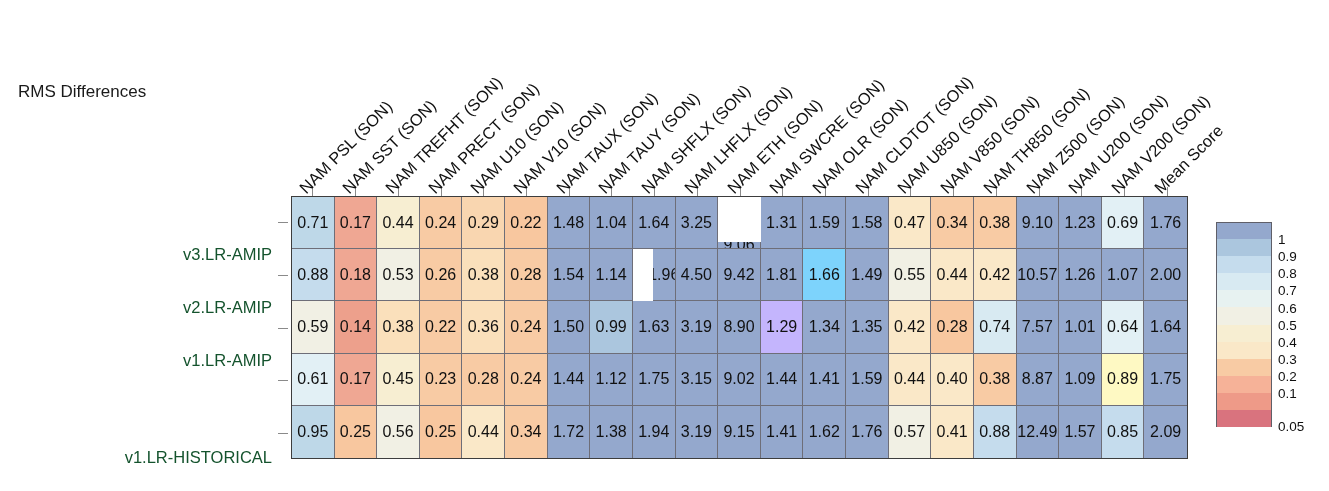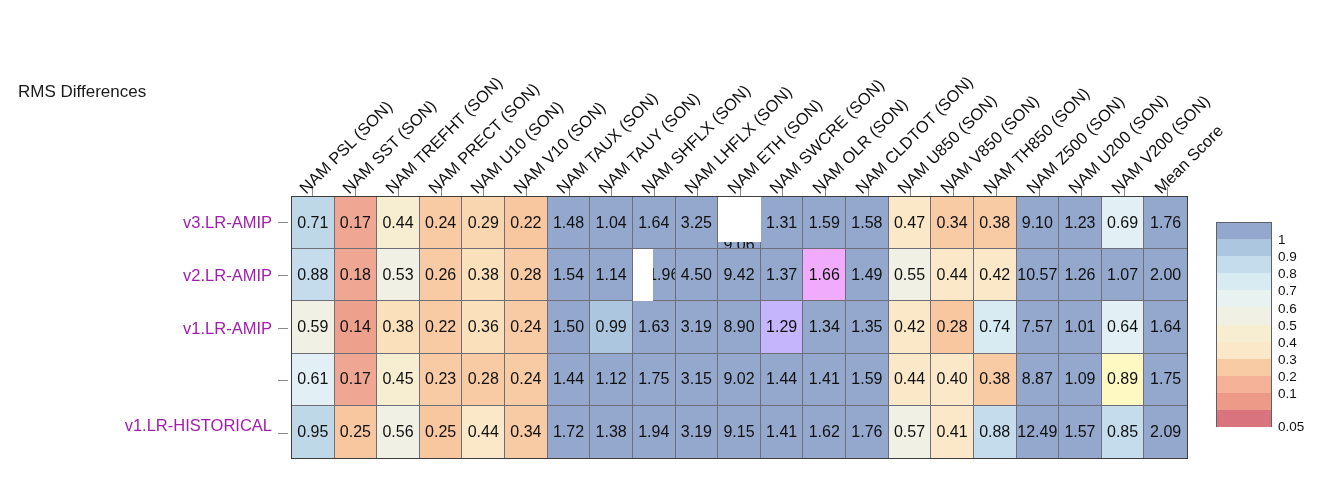--- a/index.html
+++ b/index.html
@@ -57,23 +57,24 @@
     background: #8a8a8a;
     top: 187px;
   }
 
   
   .row-label {
     position: absolute;
     right: 0;
     text-align: right;
     font-size: 16.5px;
-    color: #a21caf;
+    color: #14532d;
     white-space: nowrap;
     transform: translateY(-50%);
+    margin-top: 32px;
   }
   #row-labels {
     position: absolute;
     left: 0;
     top: 0;
     width: 272px;
     height: 491px;
   }
   .row-tick {
     position: absolute;
@@ -224,22 +225,22 @@
       <div class="cell" title="v2.LR-AMIP / NAM SST (SON): 0.18" style="background: rgb(239, 167, 147);">0.18</div>
       <div class="cell" title="v2.LR-AMIP / NAM TREFHT (SON): 0.53" style="background: rgb(241, 240, 228);">0.53</div>
       <div class="cell" title="v2.LR-AMIP / NAM PRECT (SON): 0.26" style="background: rgb(248, 203, 164);">0.26</div>
       <div class="cell" title="v2.LR-AMIP / NAM U10 (SON): 0.38" style="background: rgb(250, 224, 187);">0.38</div>
       <div class="cell" title="v2.LR-AMIP / NAM V10 (SON): 0.28" style="background: rgb(248, 203, 164);">0.28</div>
       <div class="cell" title="v2.LR-AMIP / NAM TAUX (SON): 1.54" style="background: rgb(148, 168, 205);">1.54</div>
       <div class="cell" title="v2.LR-AMIP / NAM TAUY (SON): 1.14" style="background: rgb(148, 168, 205);">1.14</div>
       <div class="cell" title="v2.LR-AMIP / NAM SHFLX (SON): 1.96" style="background: rgb(148, 168, 205); margin-left: 20px;">1.96</div>
       <div class="cell" title="v2.LR-AMIP / NAM LHFLX (SON): 4.50" style="background: rgb(148, 168, 205);">4.50</div>
       <div class="cell" title="v2.LR-AMIP / NAM ETH (SON): 9.42" style="background: rgb(148, 168, 205);">9.42</div>
-      <div class="cell" title="v2.LR-AMIP / NAM SWCRE (SON): 1.37" style="background: rgb(148, 168, 205);">1.37</div>
-      <div class="cell" title="v2.LR-AMIP / NAM OLR (SON): 1.66" style="background: #f0abfc;">1.66</div>
+      <div class="cell" title="v2.LR-AMIP / NAM SWCRE (SON): 1.37" style="background: rgb(148, 168, 205);">1.81</div>
+      <div class="cell" title="v2.LR-AMIP / NAM OLR (SON): 1.66" style="background: #7dd3fc;">1.66</div>
       <div class="cell" title="v2.LR-AMIP / NAM CLDTOT (SON): 1.49" style="background: rgb(148, 168, 205);">1.49</div>
       <div class="cell" title="v2.LR-AMIP / NAM U850 (SON): 0.55" style="background: rgb(241, 240, 228);">0.55</div>
       <div class="cell" title="v2.LR-AMIP / NAM V850 (SON): 0.44" style="background: rgb(250, 232, 200);">0.44</div>
       <div class="cell" title="v2.LR-AMIP / NAM TH850 (SON): 0.42" style="background: rgb(250, 232, 200);">0.42</div>
       <div class="cell" title="v2.LR-AMIP / NAM Z500 (SON): 10.57" style="background: rgb(148, 168, 205);">10.57</div>
       <div class="cell" title="v2.LR-AMIP / NAM U200 (SON): 1.26" style="background: rgb(148, 168, 205);">1.26</div>
       <div class="cell" title="v2.LR-AMIP / NAM V200 (SON): 1.07" style="background: rgb(148, 168, 205);">1.07</div>
       <div class="cell last-col" title="v2.LR-AMIP / Mean Score: 2.00" style="background: rgb(148, 168, 205);">2.00</div>
       <div class="cell" title="v1.LR-AMIP / NAM PSL (SON): 0.59" style="background: rgb(241, 240, 228);">0.59</div>
       <div class="cell" title="v1.LR-AMIP / NAM SST (SON): 0.14" style="background: rgb(237, 160, 140);">0.14</div>

